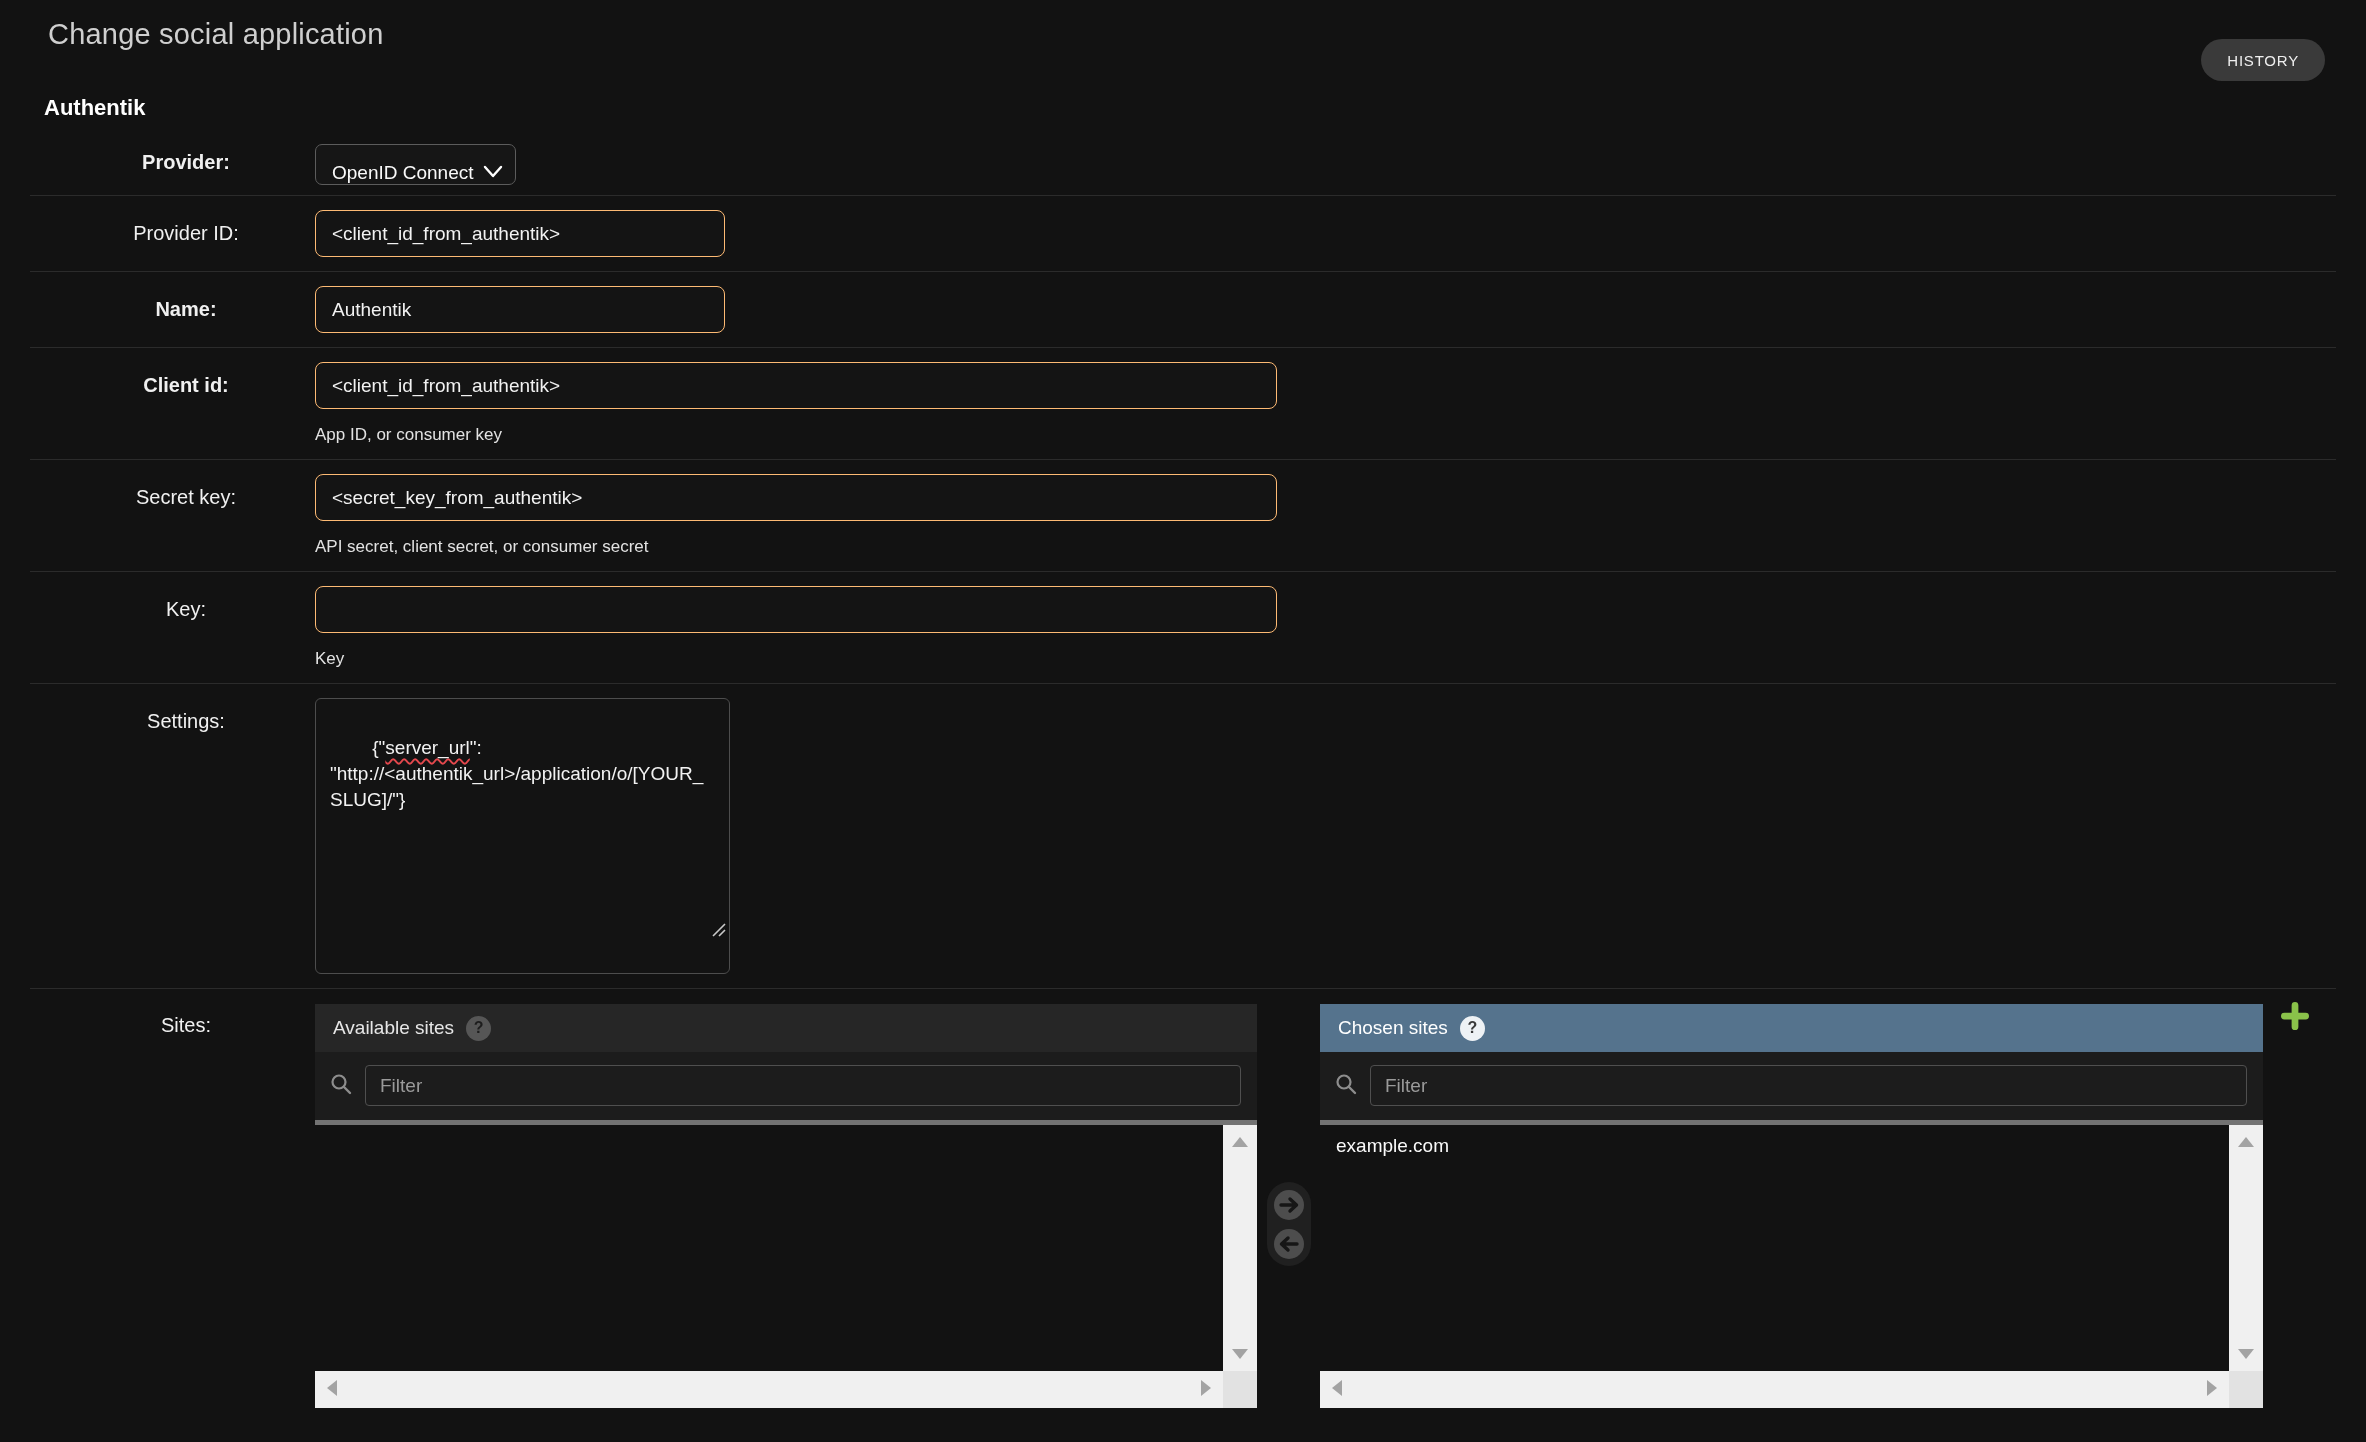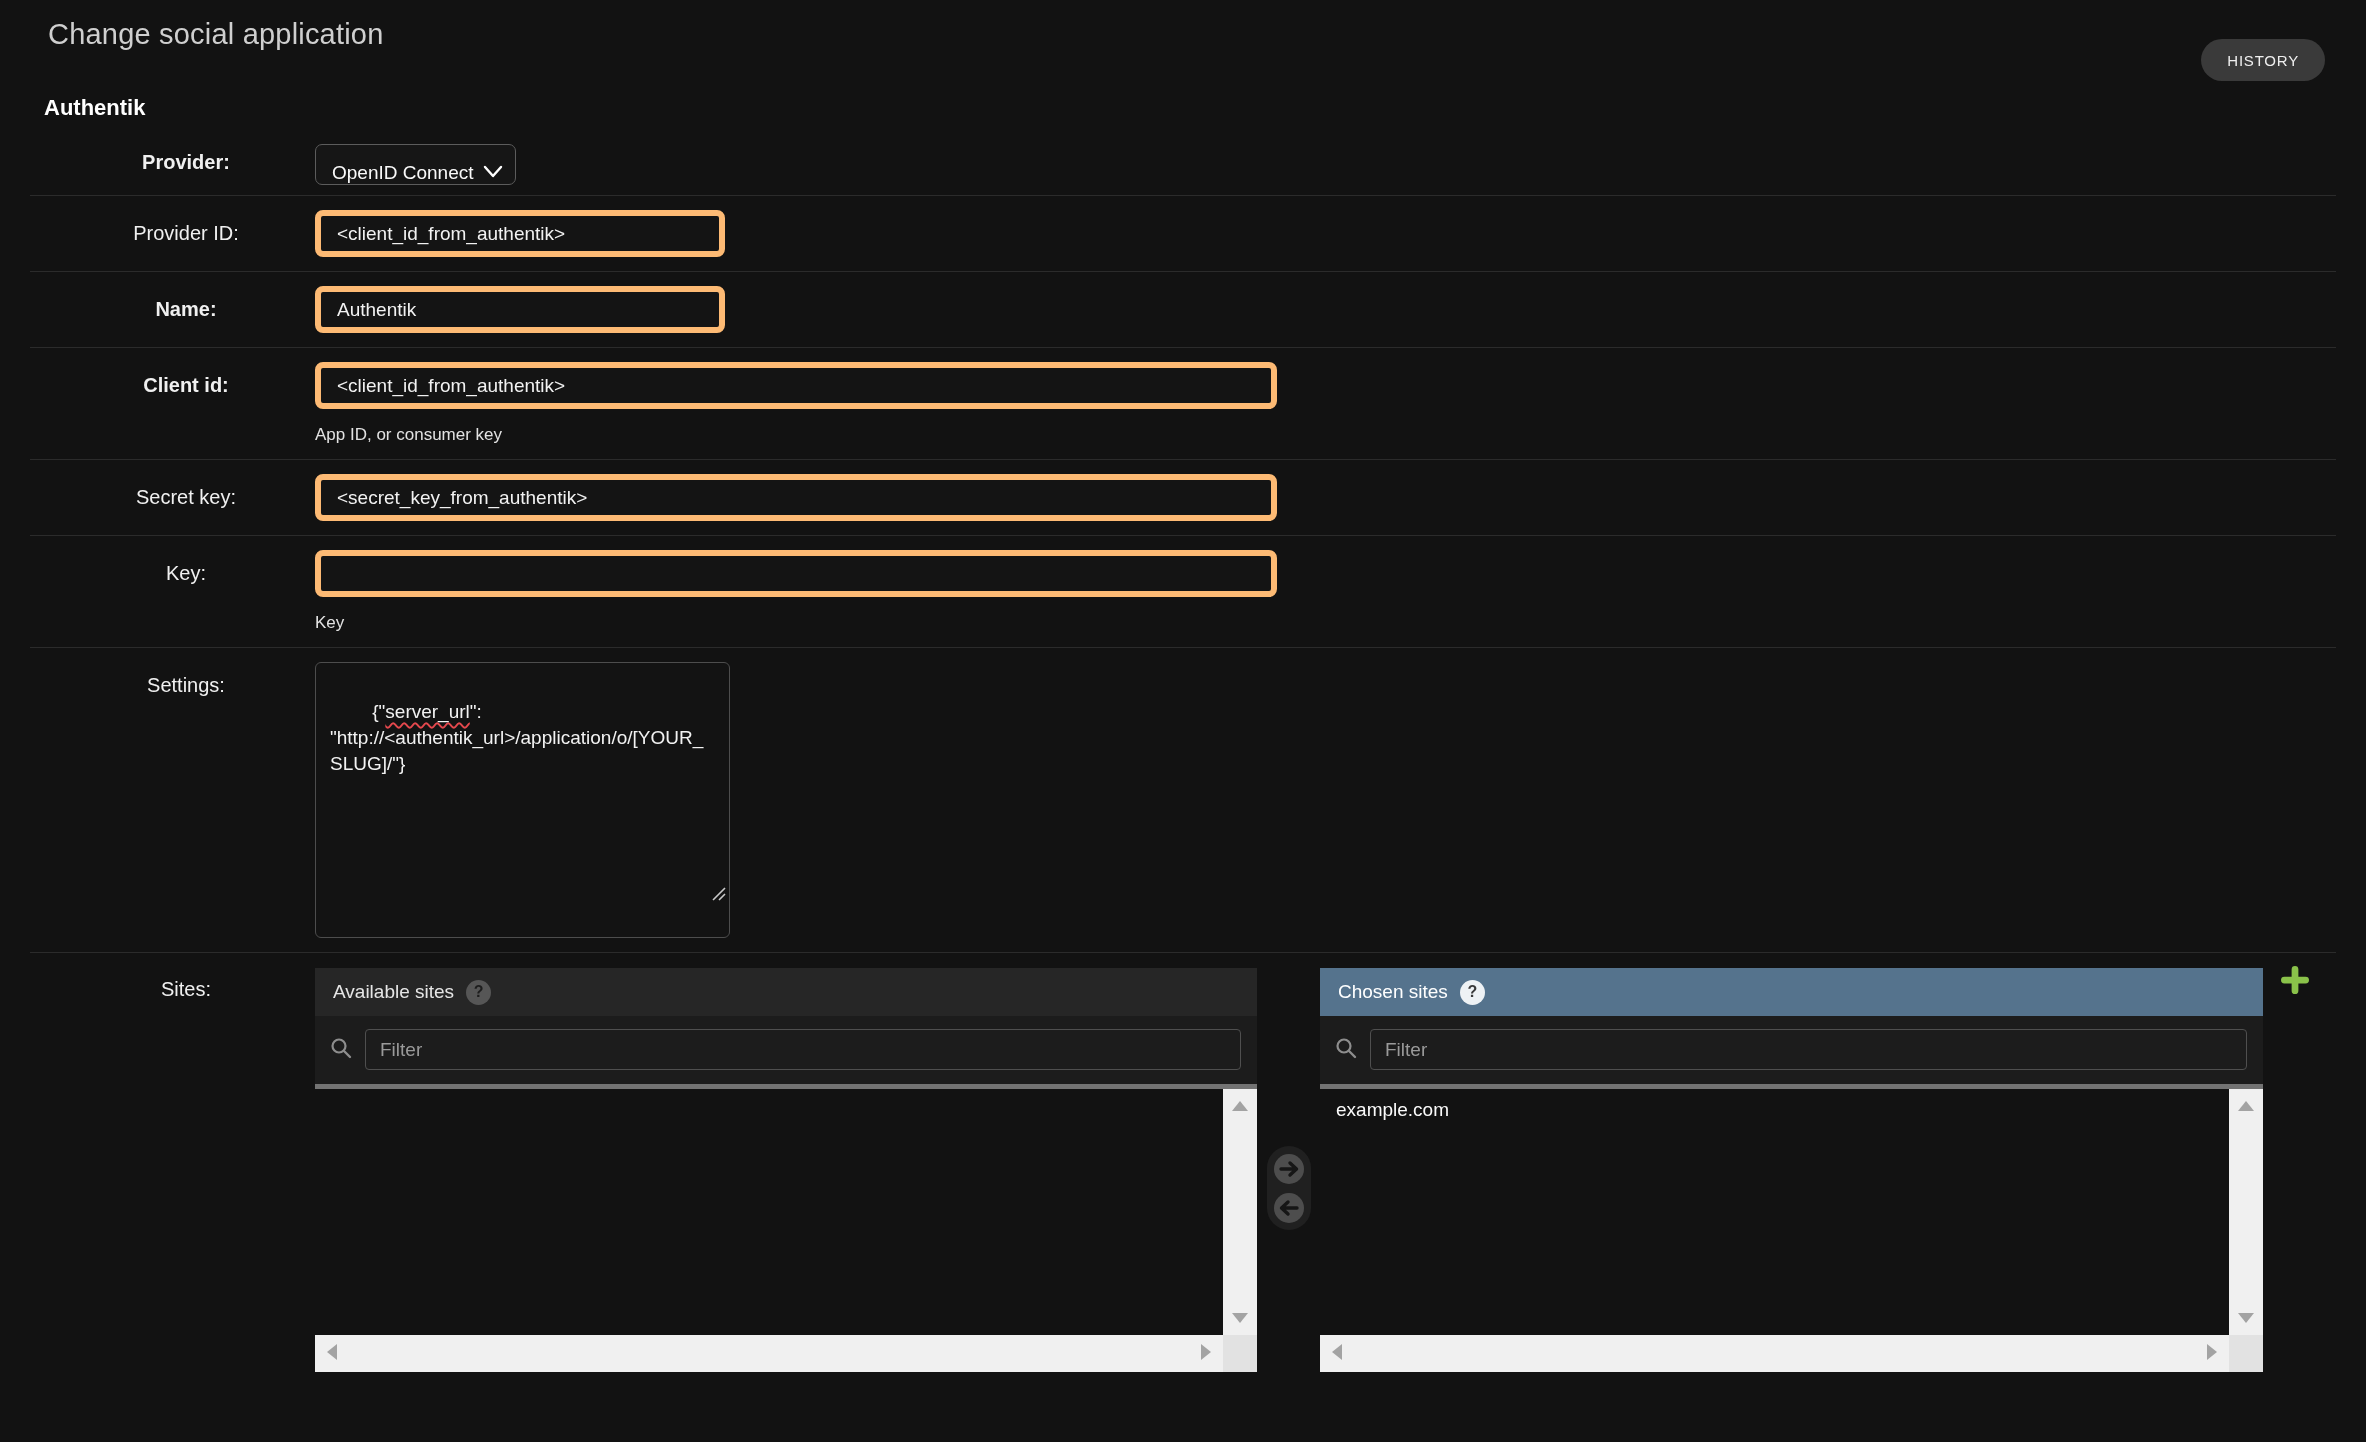--- a/index.html
+++ b/index.html
@@ -27,21 +27,21 @@
   h2{font-size:22px;font-weight:700;color:#ffffff;margin:44px 0 10px 44px;}
   
   .cform{margin:0 30px;}
   .frow{display:flex;align-items:flex-start;padding:14px 0 14px 27px;border-bottom:1px solid #2b2b2b;}
   .frow:last-child{border-bottom:none;}
   .flabel{width:258px;flex:0 0 258px;font-size:20px;color:#f0f0f0;padding-top:12px;text-align:center;}
   .flabel.req{font-weight:700;}
   .fvalue{flex:1;}
   .help{font-size:17px;color:#e2e2e2;margin-top:16px;}
   input.text{
-    height:47px;background:#141414;border:6px solid #fdba74;border-radius:8px;
+    height:47px;background:#141414;border:1px solid #fdba74;border-radius:8px;
     color:#f2f2f2;font-size:19px;font-family:inherit;padding:0 16px;outline:none;
   }
   .w-narrow{width:410px;}
   .w-wide{width:962px;}
   
   .select{
     width:201px;height:41px;margin-top:2px;background:#161616;border:1px solid #5c5c5c;
     border-radius:7px;display:flex;align-items:center;justify-content:space-between;
     padding:16px 12px 0 16px;font-size:19px;color:#fafafa;cursor:pointer;
   }
@@ -143,20 +143,21 @@
     <div class="fvalue">
       <input type="text" class="text w-wide" value="&lt;client_id_from_authentik&gt;" style="">
       <div class="help">App ID, or consumer key</div>
     </div>
   </div>
 
   <div class="frow">
     <div class="flabel">Secret key:</div>
     <div class="fvalue">
       <input type="text" class="text w-wide" value="&lt;secret_key_from_authentik&gt;" style="">
+      <div class="help">API secret, client secret, or consumer secret</div>
     </div>
   </div>
 
   <div class="frow">
     <div class="flabel">Key:</div>
     <div class="fvalue">
       <input type="text" class="text w-wide" value="" style="">
       <div class="help">Key</div>
     </div>
   </div>

